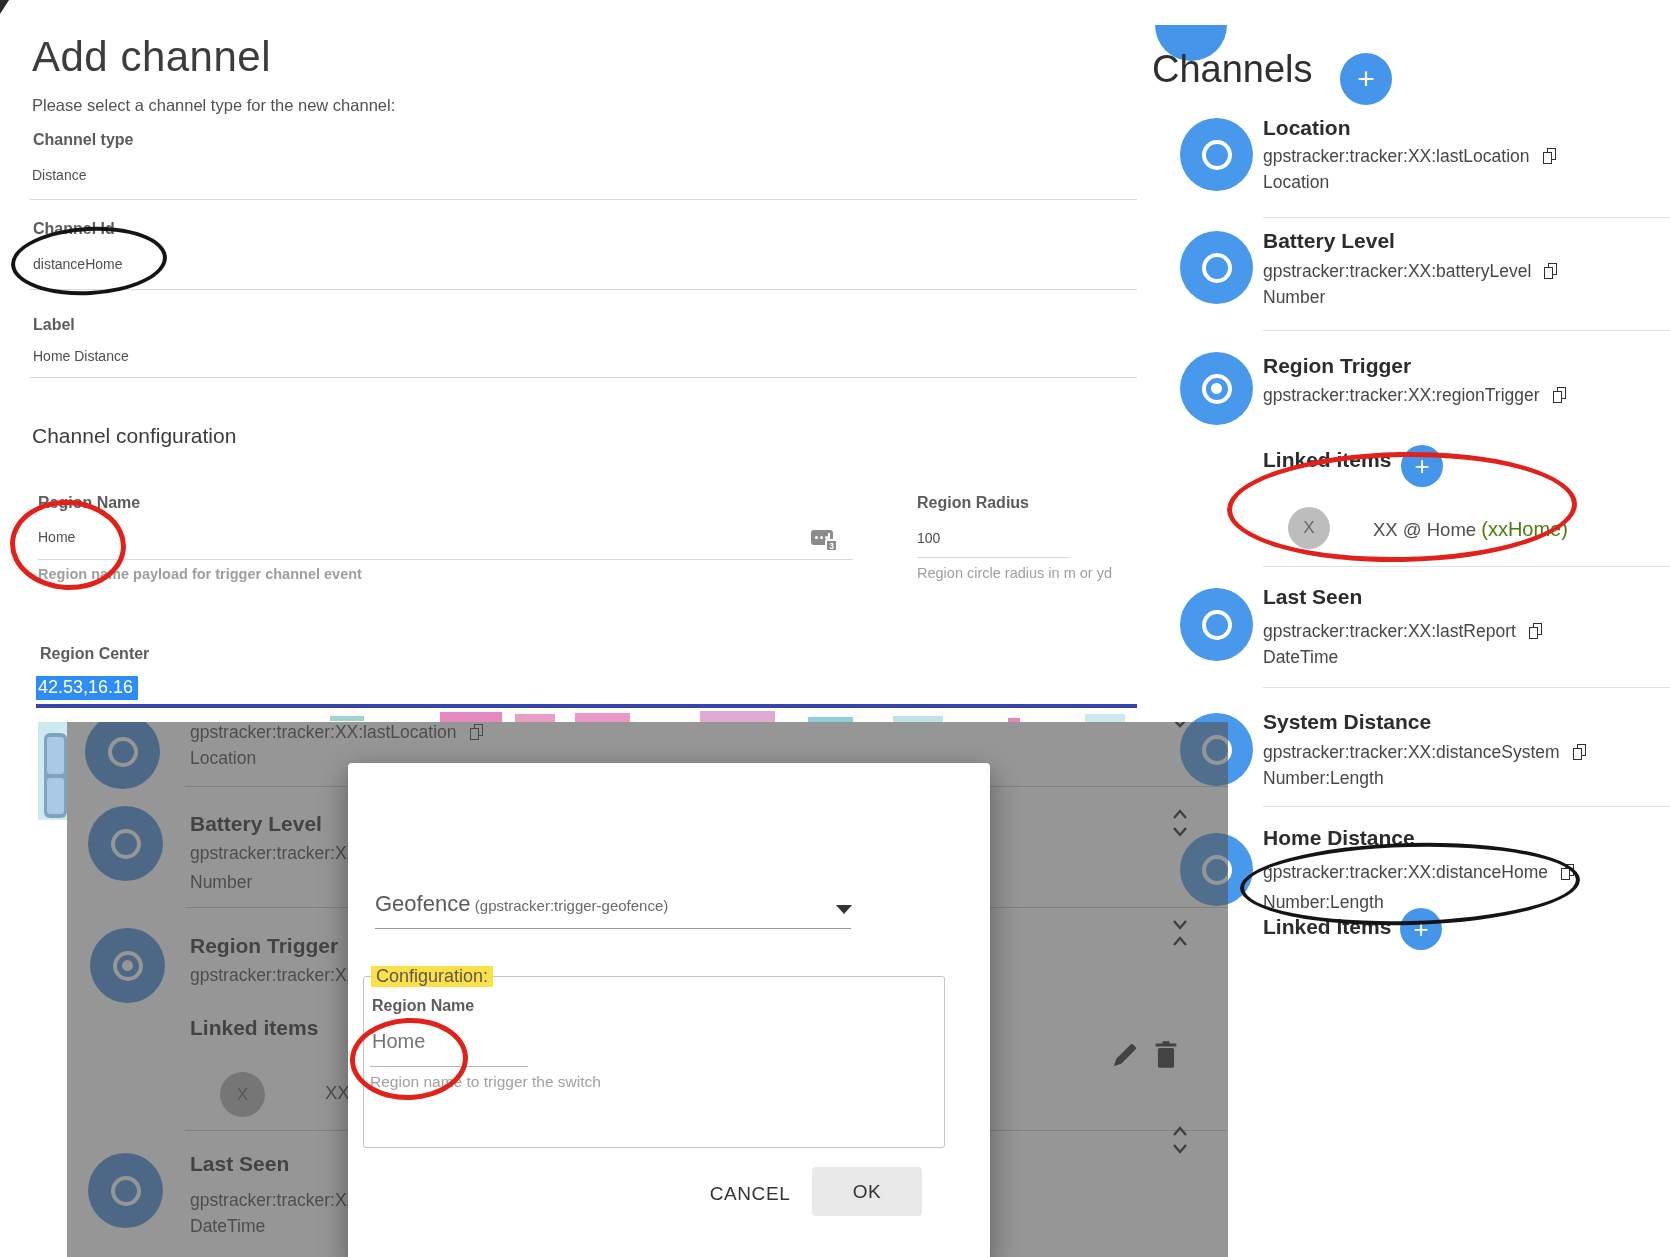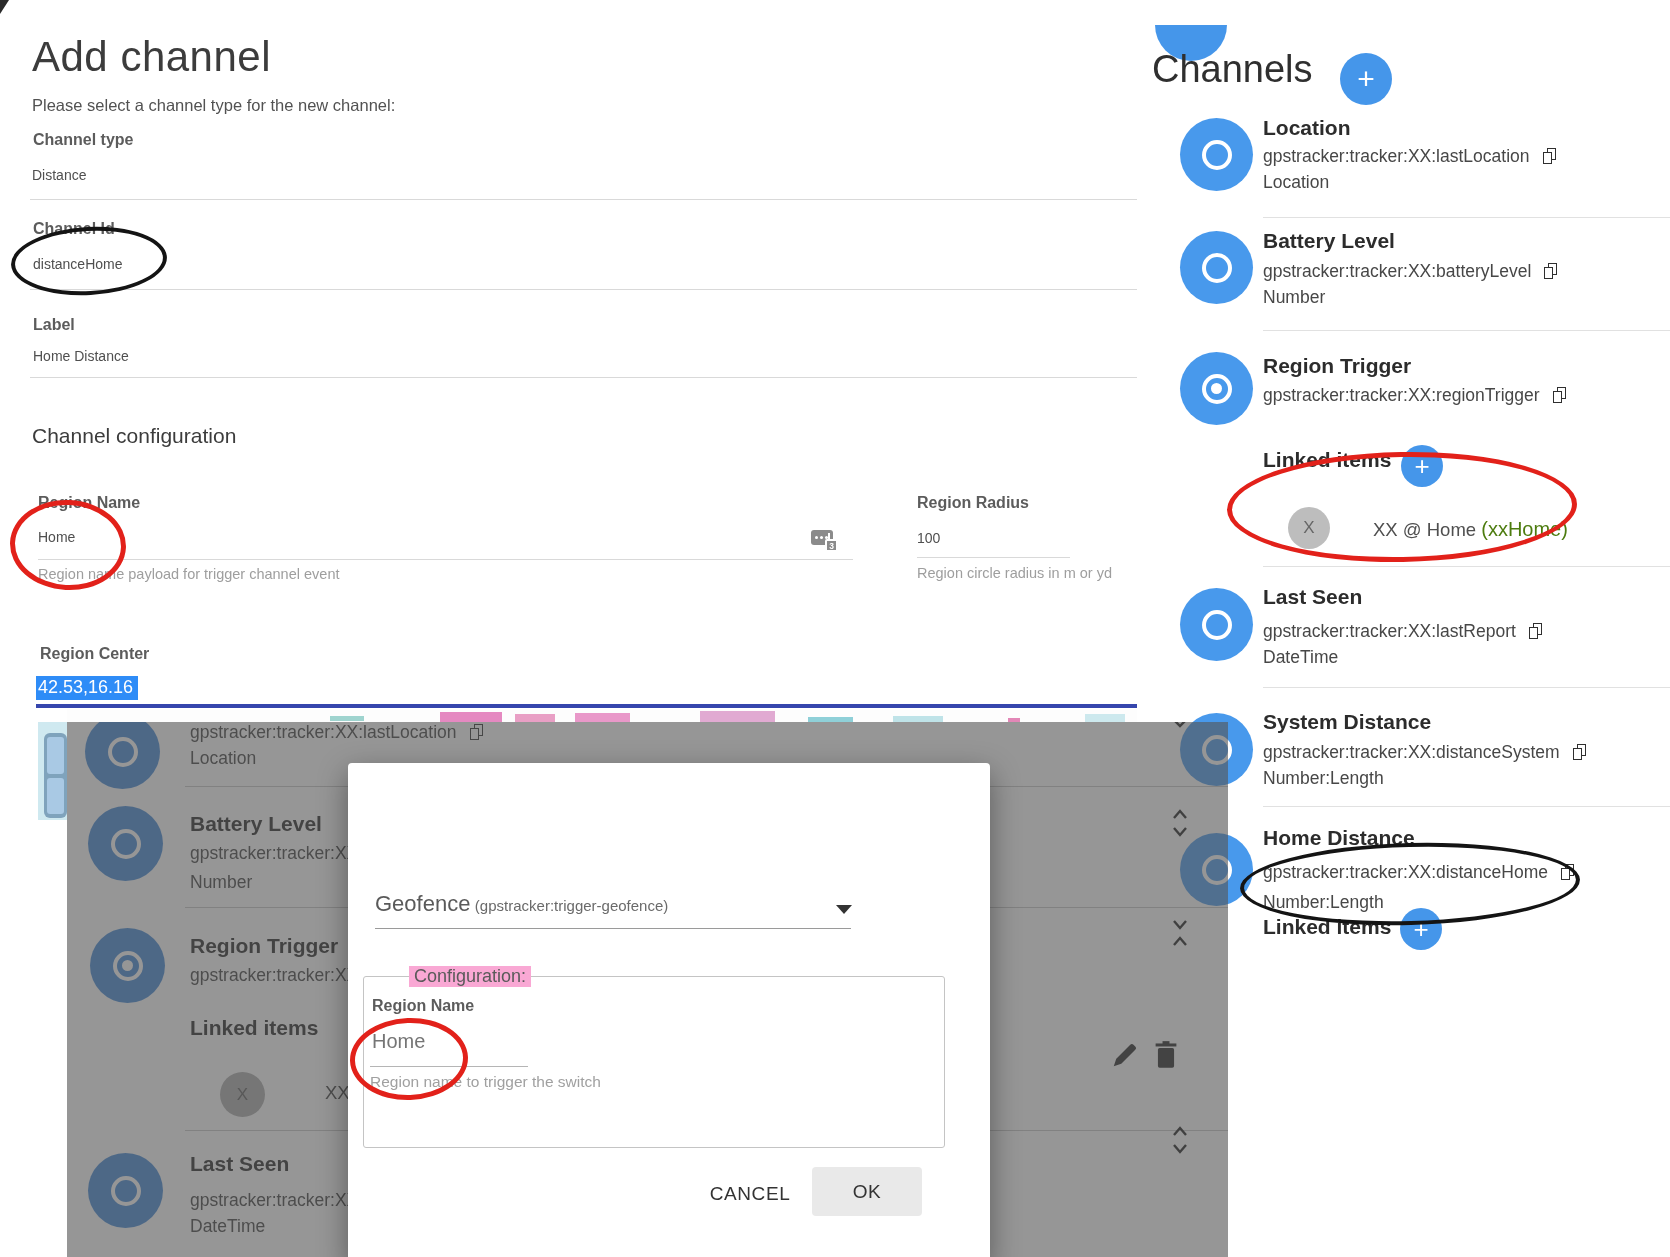--- a/index.html
+++ b/index.html
@@ -62,21 +62,21 @@
 
   
   #modal { position:absolute; left:348px; top:763px; width:642px; height:500px; background:#ffffff;
            border-radius:4px; box-shadow:0 10px 30px rgba(0,0,0,0.4); }
   .mtitle { font-size:44px; font-weight:300; color:#3c3c3c; }
   .msel-main { font-size:22px; color:#5a5a5a; }
   .msel-det  { font-size:15px; color:#6a6a6a; }
   .caret-down { width:0; height:0; border-left:8px solid transparent; border-right:8px solid transparent;
                 border-top:9px solid #333333; }
   .legendbox { border:1px solid #c4c4c4; border-radius:3px; }
-  .legend { background:#f9a8d4; padding:0 5px; font-size:18px; color:#5a5a5a;margin-left:38px; }
+  .legend { background:#fde047; padding:0 5px; font-size:18px; color:#5a5a5a; }
   .btn-flat { font-size:19px; color:#333333; letter-spacing:0.6px; text-align:center; }
   .btn-ok { background:#e9e9e9; border-radius:4px; font-size:19px; color:#333333;
             display:flex; align-items:center; justify-content:center; letter-spacing:0.6px; }
 
   
   #overlay { position:absolute; left:67px; top:722px; width:1161px; height:535px; background:rgba(85,85,85,0.62); }
 
   #backdrop-content { position:absolute; left:0; top:722px; width:1228px; height:535px; overflow:hidden; }
   .clipw { overflow:hidden; white-space:nowrap; }
 
@@ -108,21 +108,21 @@
 
   <div class="abs flabel" style="left:38px;top:494px;">Region Name</div>
   <div class="abs fvalue" style="left:38px;top:529px;">Home</div>
   <div class="abs keypad" style="left:811px;top:528px;">
     <div class="pad"></div>
       <div class="dots"></div>
       <div class="bar"></div>
       <div class="three">3</div>
   </div>
   <div class="abs fline" style="left:38px;top:559px;width:815px;"></div>
-  <div class="abs fhelp" style="left:38px;top:566px;">Region name payload for trigger channel event</div>
+  <div class="abs fhelp" style="left:38px;top:566px;font-weight:bold;">Region name payload for trigger channel event</div>
 
   <div class="abs flabel" style="left:917px;top:494px;">Region Radius</div>
   <div class="abs fvalue" style="left:917px;top:530px;">100</div>
   <div class="abs fline" style="left:917px;top:557px;width:153px;"></div>
   <div class="abs fhelp" style="left:917px;top:565px;">Region circle radius in m or yd</div>
 
   <div class="abs flabel" style="left:40px;top:645px;">Region Center</div>
   <div class="abs selection" style="left:36px;top:676px;">42.53,16.16</div>
   <div class="abs" style="left:36px;top:704px;width:1101px;height:4px;background:#3646ad;"></div>
 

